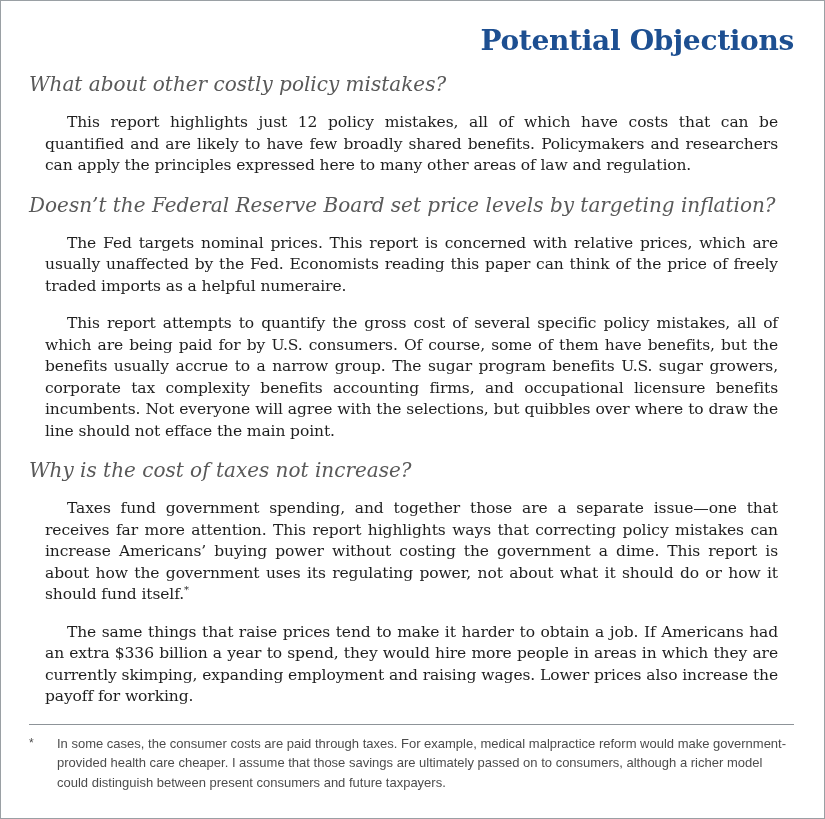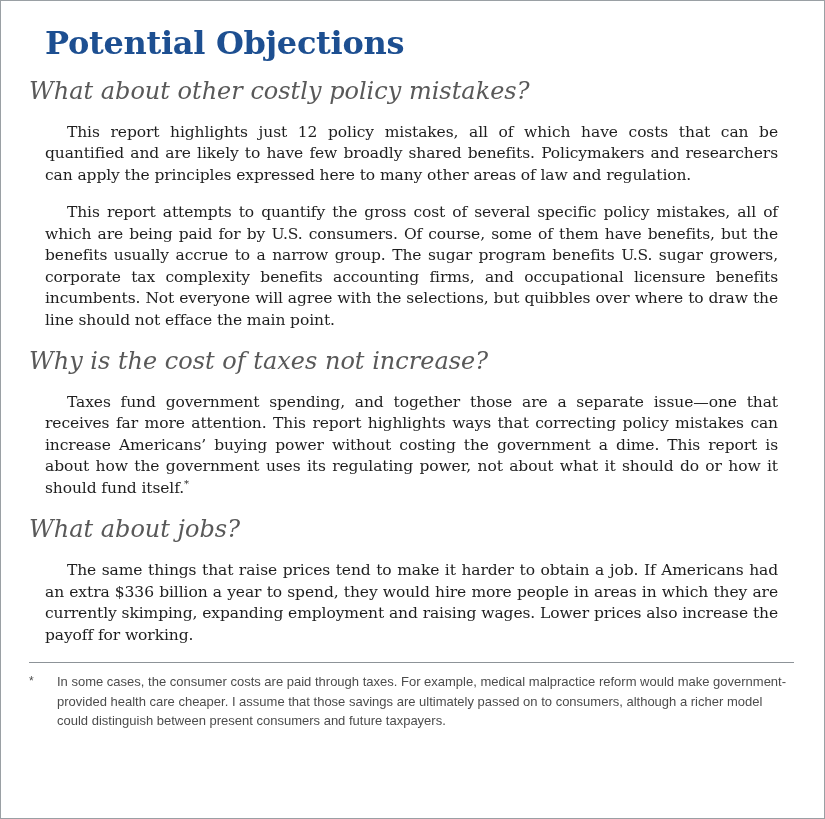--- a/index.html
+++ b/index.html
@@ -18,31 +18,32 @@
     height:819px;
     border:1px solid var(--border-color);
     background:#ffffff;
     padding:24px 30px 0 28px;
     overflow:hidden;
     font-family:"DejaVu Serif","Liberation Serif",serif;
   }
   .page-title{
     font-family:"DejaVu Serif","Liberation Serif",serif;
     font-weight:bold;
-    font-size:32px;
+    font-size:28px;
     line-height:1.15;
     color:var(--title-color);
-    margin:0 0 7px 16px;
+    margin:0 0 7px 0;
     letter-spacing:-0.3px;
+    text-align:right;
   }
   .section-heading{
     font-family:"DejaVu Serif","Liberation Serif",serif;
     font-style:italic;
     font-weight:normal;
-    font-size:24px;
+    font-size:20px;
     line-height:1.2;
     color:var(--heading-color);
     margin:15px 0 9px 0;
   }
   .section-paragraph{
     font-size:15.5px;
     line-height:21.5px;
     color:var(--body-color);
     text-align:justify;
     text-indent:22px;
@@ -87,33 +88,34 @@
 <div class="page">
 
   <h1 class="page-title">Potential Objections</h1>
 
   <section>
     <h2 class="section-heading">What about other costly policy mistakes?</h2>
     <p class="section-paragraph"><span>This report highlights just 12 policy mistakes, all of which have costs that can be quantified and are likely to have few broadly shared benefits. Policymakers and researchers can apply the principles expressed here to many other areas of law and regulation.</span></p>
   </section>
 
   <section>
+    <h2 class="section-heading">Doesn’t the Federal Reserve Board set price levels by targeting inflation?</h2>
+    <p class="section-paragraph"><span>The Fed targets nominal prices. This report is concerned with relative prices, which are usually unaffected by the Fed. Economists reading this paper can think of the price of freely traded imports as a helpful numeraire.</span></p>
   </section>
 
   <section>
     <p class="section-paragraph"><span>This report attempts to quantify the gross cost of several specific policy mistakes, all of which are being paid for by U.S. consumers. Of course, some of them have benefits, but the benefits usually accrue to a narrow group. The sugar program benefits U.S. sugar growers, corporate tax complexity benefits accounting firms, and occupational licensure benefits incumbents. Not everyone will agree with the selections, but quibbles over where to draw the line should not efface the main point.</span></p>
   </section>
 
   <section>
     <h2 class="section-heading">Why is the cost of taxes not increase?</h2>
     <p class="section-paragraph"><span>Taxes fund government spending, and together those are a separate issue—one that receives far more attention. This report highlights ways that correcting policy mistakes can increase Americans’ buying power without costing the government a dime. This report is about how the government uses its regulating power, not about what it should do or how it should fund itself.</span><sup class="fn-ref">*</sup></p>
   </section>
 
   <section>
-    <h2 class="section-heading">What about jobs?</h2>
     <p class="section-paragraph"><span>The same things that raise prices tend to make it harder to obtain a job. If Americans had an extra $336 billion a year to spend, they would hire more people in areas in which they are currently skimping, expanding employment and raising wages. Lower prices also increase the payoff for working.</span></p>
   </section>
 
   <div class="footnote">
     <hr class="footnote-divider">
     <div class="footnote-row">
       <span class="footnote-marker">*</span>
       <span class="footnote-text">In some cases, the consumer costs are paid through taxes. For example, medical malpractice reform would make government-provided health care cheaper. I assume that those savings are ultimately passed on to consumers, although a richer model could distinguish between present consumers and future taxpayers.</span>
     </div>
   </div>

